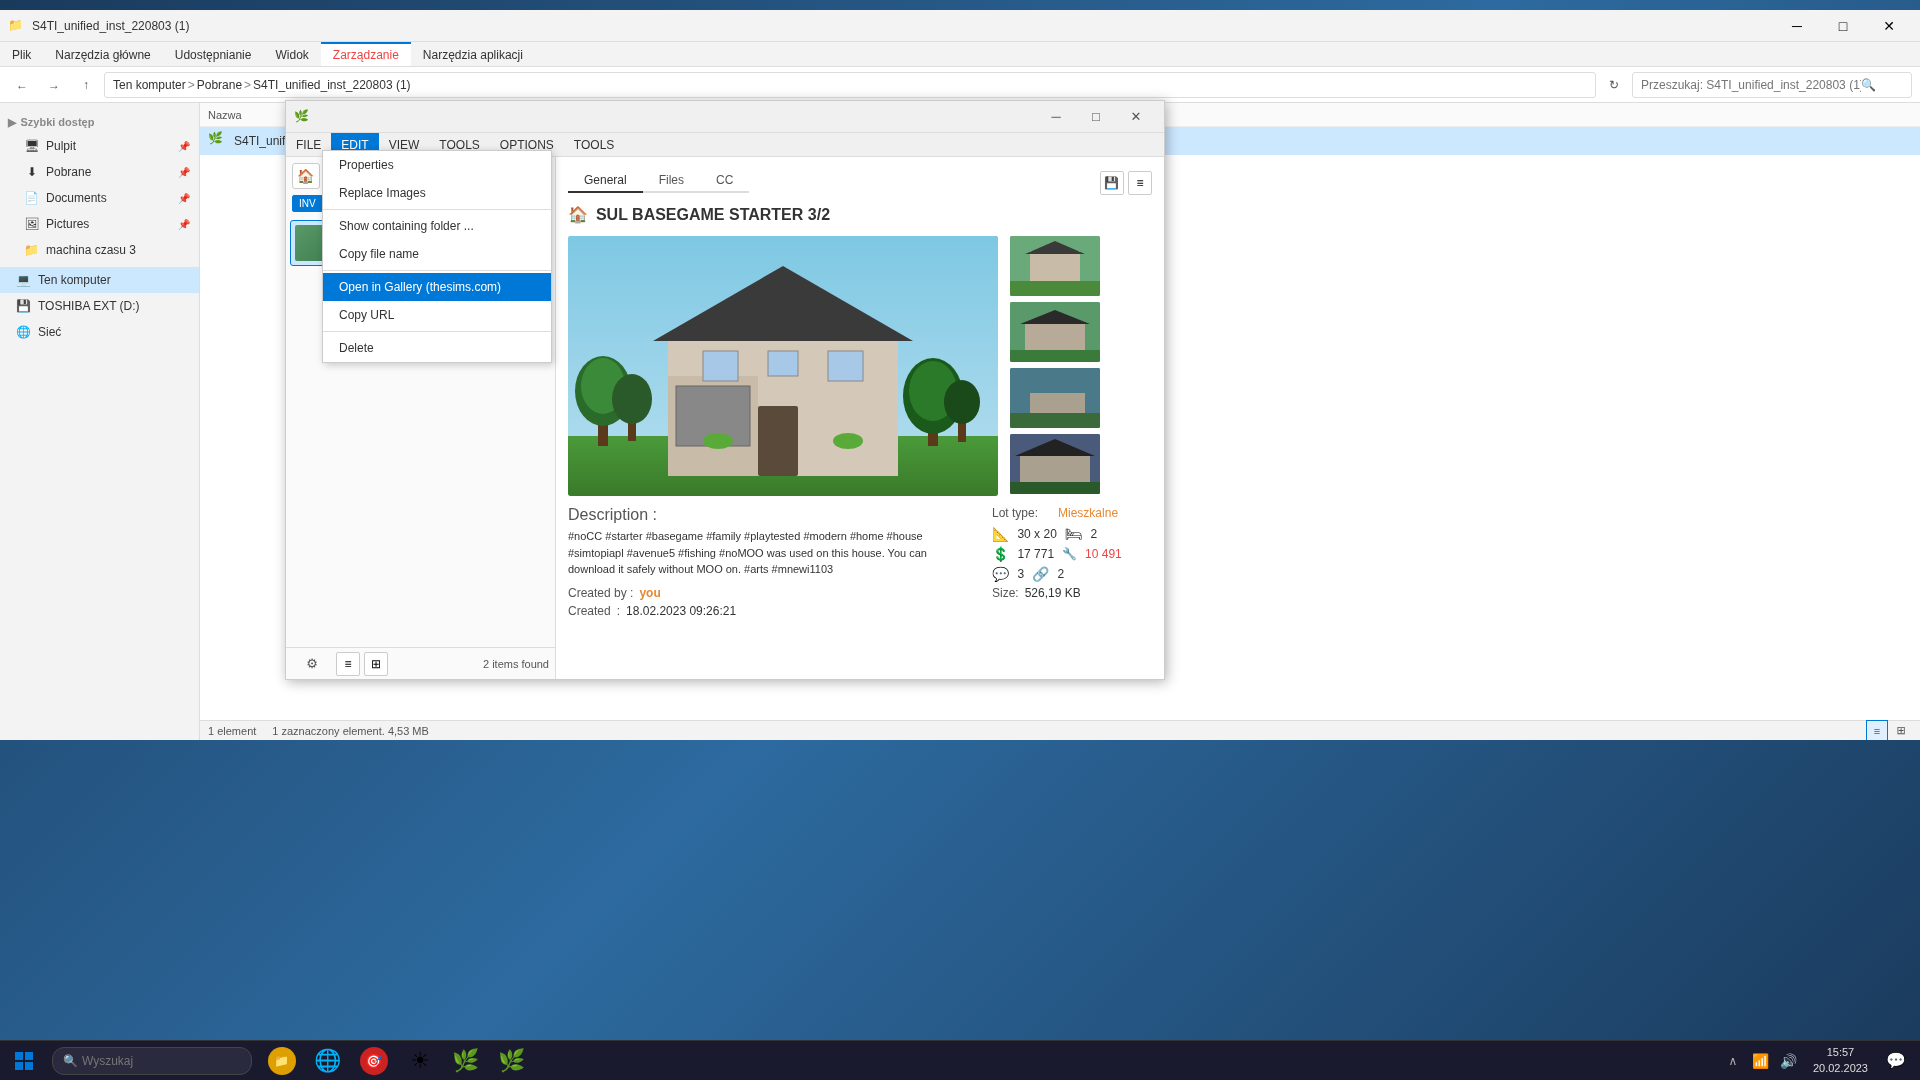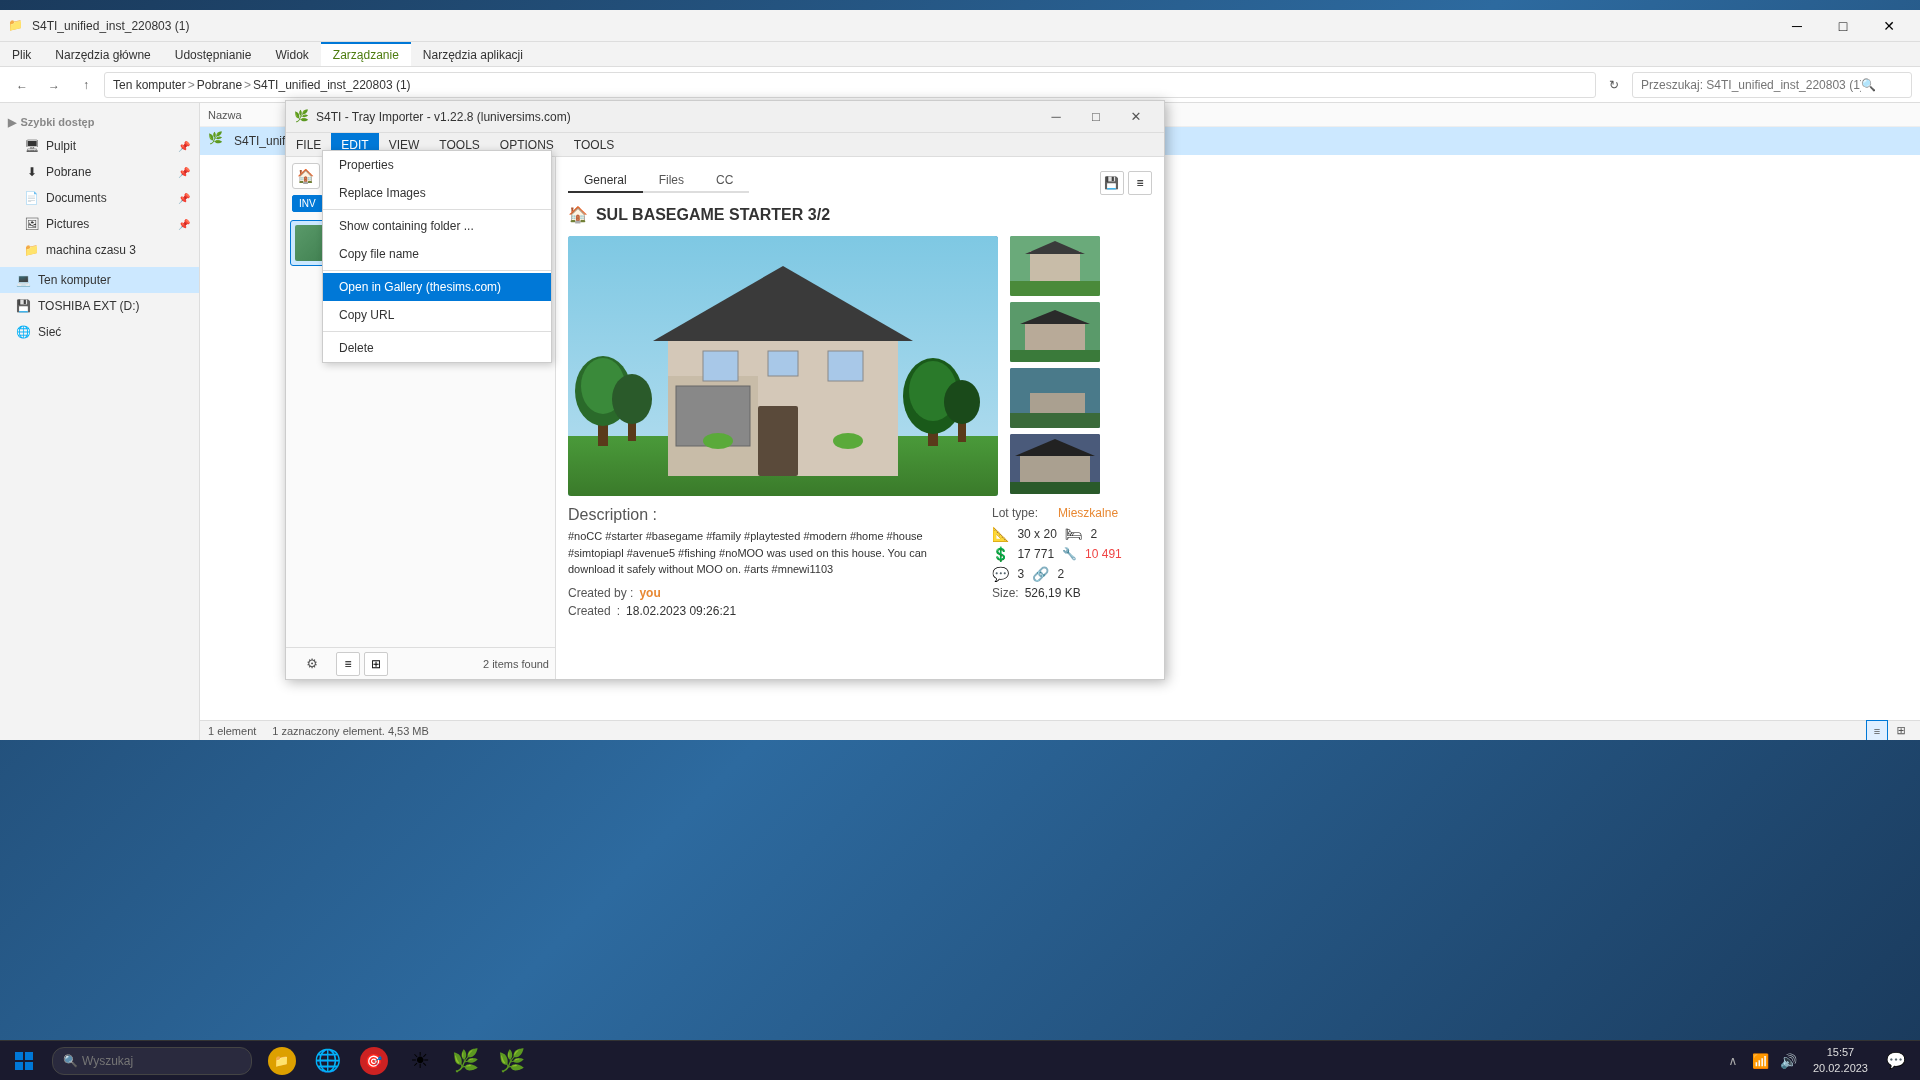--- a/index.html
+++ b/index.html
@@ -27,21 +27,21 @@
     .explorer-titlebar { height: 32px; background: #f3f3f3; display: flex; align-items: center; padding: 0 8px; border-bottom: 1px solid #ddd; }
     .explorer-title-icon { width: 16px; height: 16px; margin-right: 8px; }
     .explorer-title-text { flex: 1; font-size: 12px; color: #333; }
     .window-controls { display: flex; gap: 0; margin-left: auto; }
     .win-btn { width: 46px; height: 32px; display: flex; align-items: center; justify-content: center; cursor: pointer; font-size: 14px; }
 
     
     .ribbon { background: #f3f3f3; border-bottom: 1px solid #ddd; }
     .ribbon-tabs { display: flex; height: 24px; }
     .ribbon-tab { padding: 0 12px; height: 24px; display: flex; align-items: center; font-size: 12px; color: #333; cursor: pointer; border-top: 2px solid transparent; }
-    .ribbon-tab.active { background: #fff; border-top: 2px solid #0078d7; color: #4d7c0f; }
+    .ribbon-tab.active { background: #fff; border-top: 2px solid #0078d7; color: #ef4444; }
 
     
     .address-bar { height: 36px; background: #fff; border-bottom: 1px solid #ddd; display: flex; align-items: center; padding: 0 8px; gap: 4px; }
     .addr-nav-btn { width: 28px; height: 28px; display: flex; align-items: center; justify-content: center; cursor: pointer; border-radius: 3px; color: #555; }
     .addr-path { flex: 1; height: 26px; background: #fff; border: 1px solid #ddd; border-radius: 3px; display: flex; align-items: center; padding: 0 8px; font-size: 12px; color: #333; }
     .addr-path-item { cursor: pointer; color: #333; }
     .addr-path-sep { color: #888; margin: 0 2px; }
     .addr-refresh { width: 28px; height: 28px; display: flex; align-items: center; justify-content: center; cursor: pointer; color: #555; }
     .addr-search { width: 280px; height: 26px; border: 1px solid #ddd; border-radius: 3px; display: flex; align-items: center; padding: 0 8px; background: #fff; }
     .addr-search input { border: none; outline: none; font-size: 12px; color: #333; width: 220px; background: transparent; }
@@ -248,21 +248,20 @@
             <div class="view-btn">⊞</div>
           </div>
         </div>
       </div>
     </div>
   </div>
 
   <div class="s4ti-window">
     <div class="s4ti-titlebar">
       <span class="s4ti-title-icon">🌿</span>
-      <span class="s4ti-title-text">S4TI - Tray Importer - v1.22.8  (luniversims.com)</span>
       <div class="s4ti-window-controls">
         <div class="s4ti-win-btn">─</div>
         <div class="s4ti-win-btn">□</div>
         <div class="s4ti-win-btn close">✕</div>
       </div>
     </div>
 
     <div class="s4ti-menubar">
       <div class="s4ti-menu-item">FILE</div>
       <div class="s4ti-menu-item active">EDIT</div>

